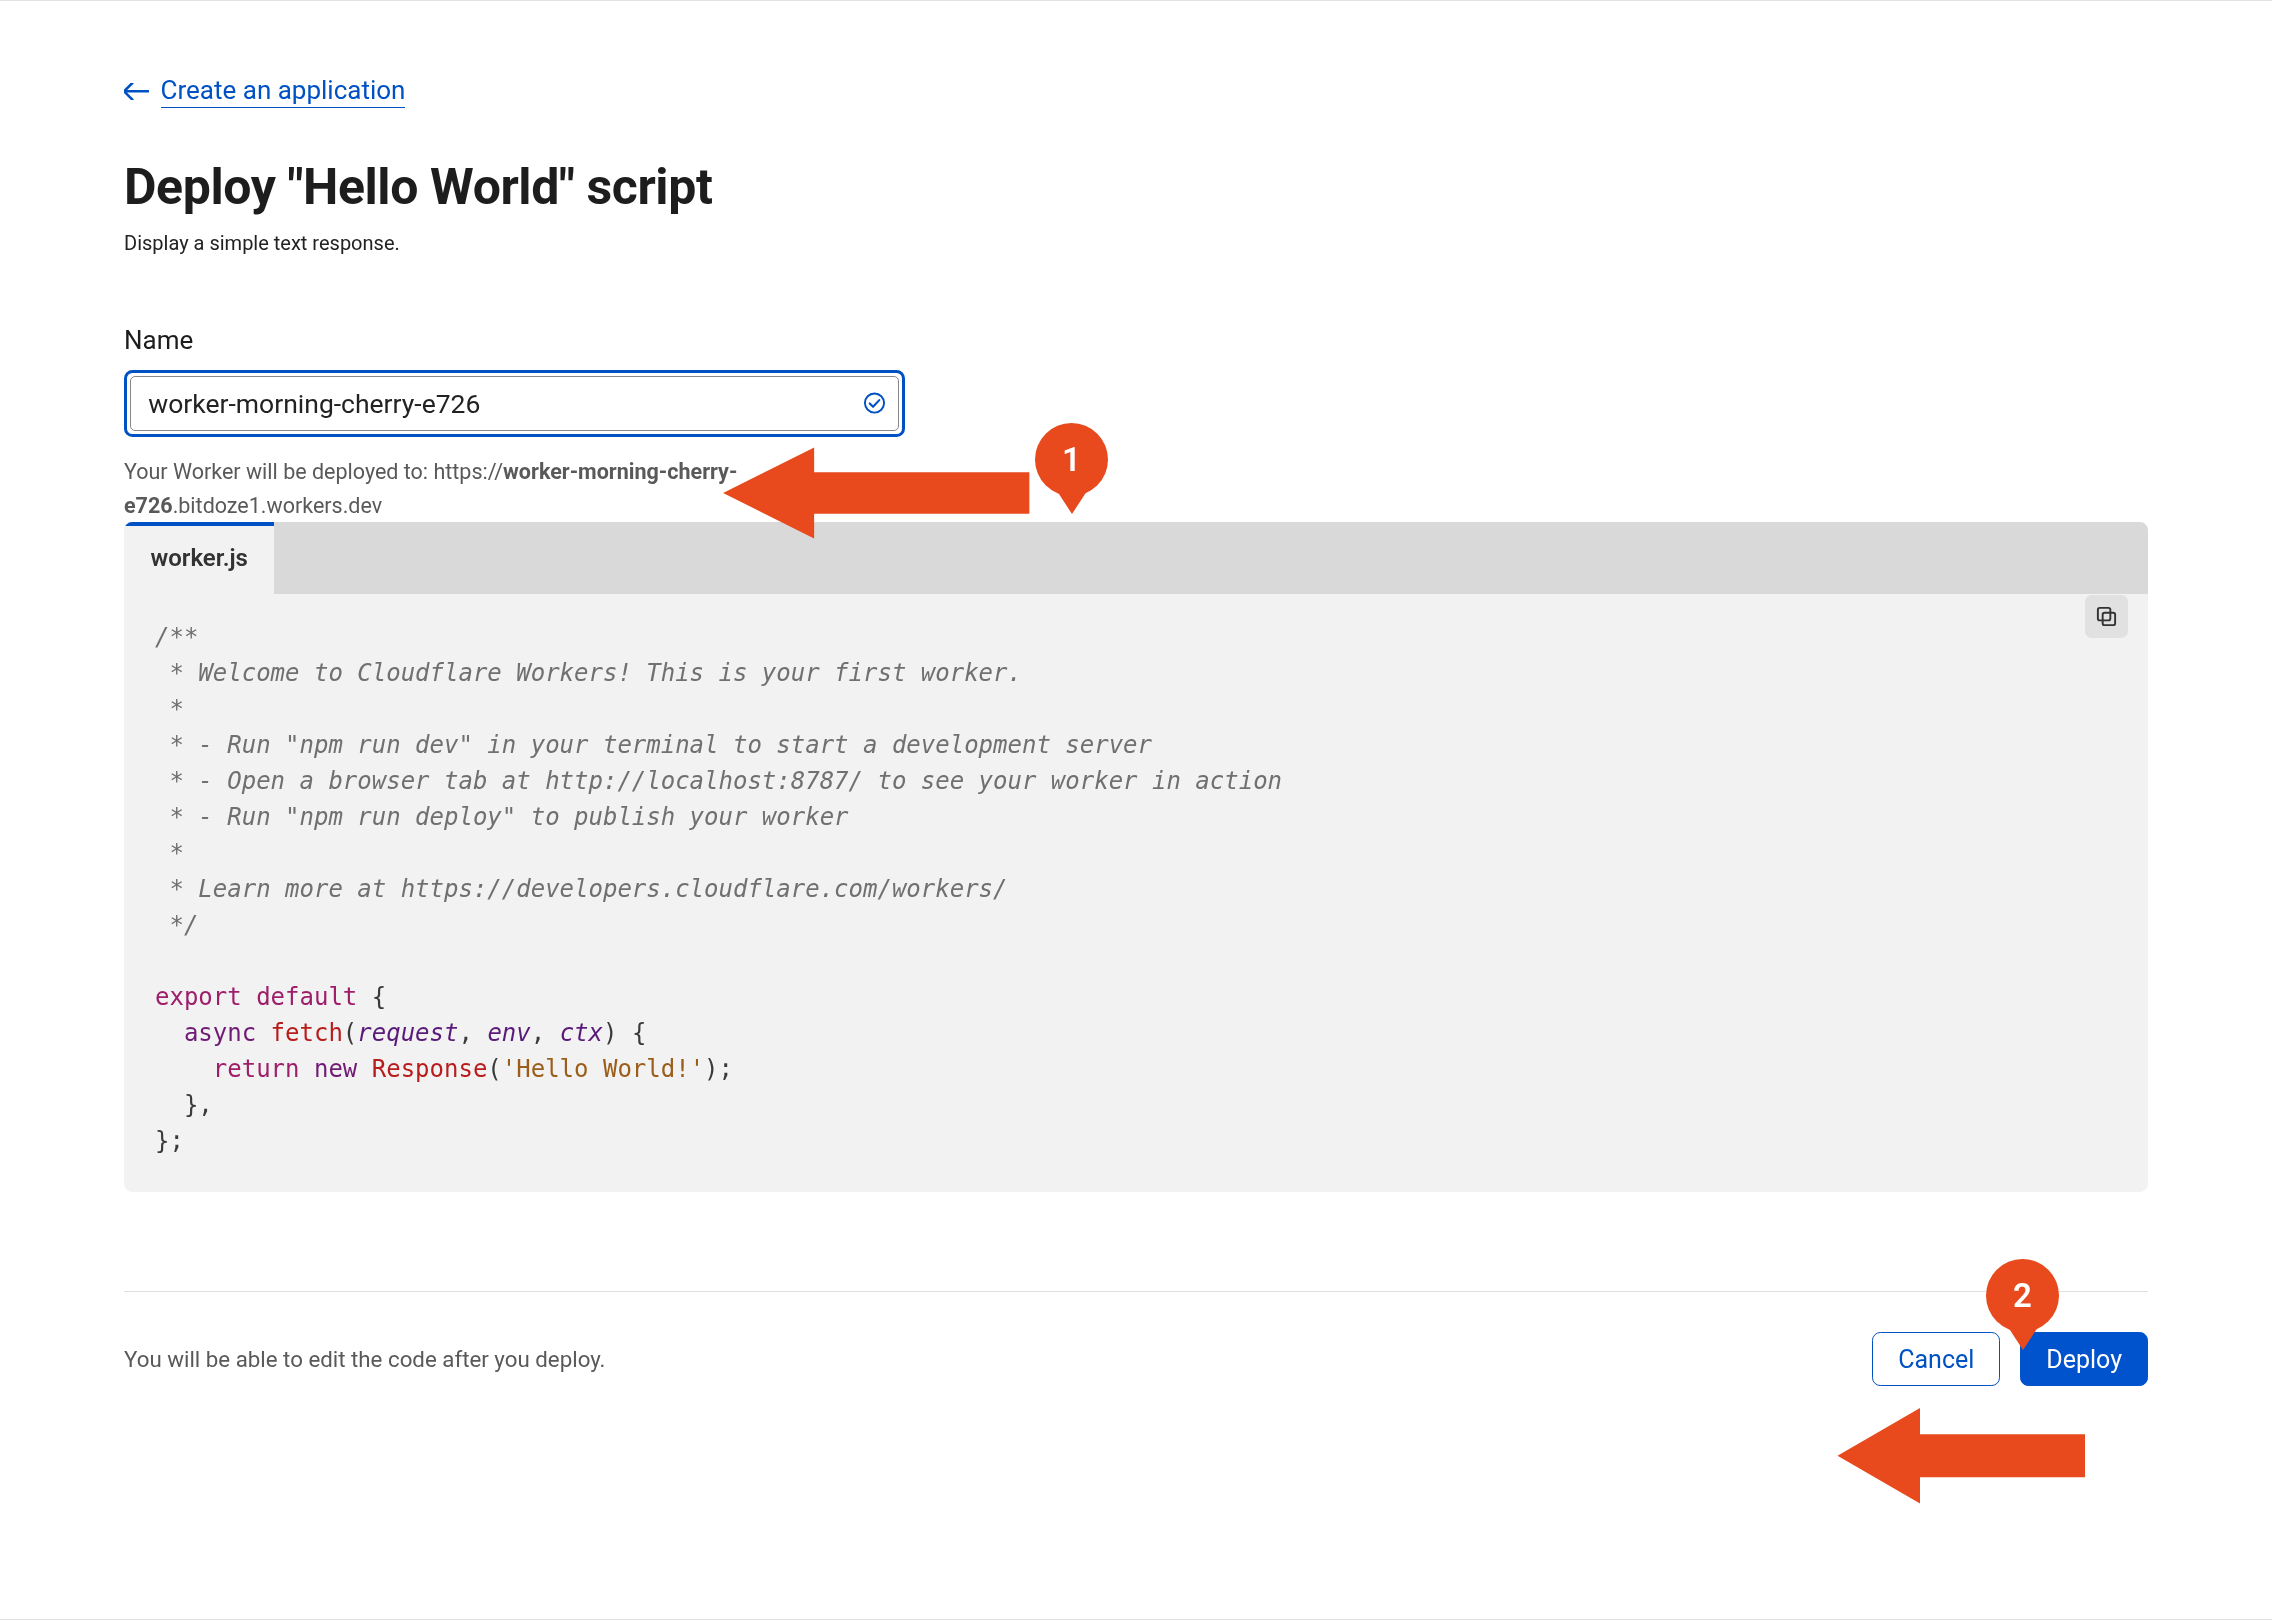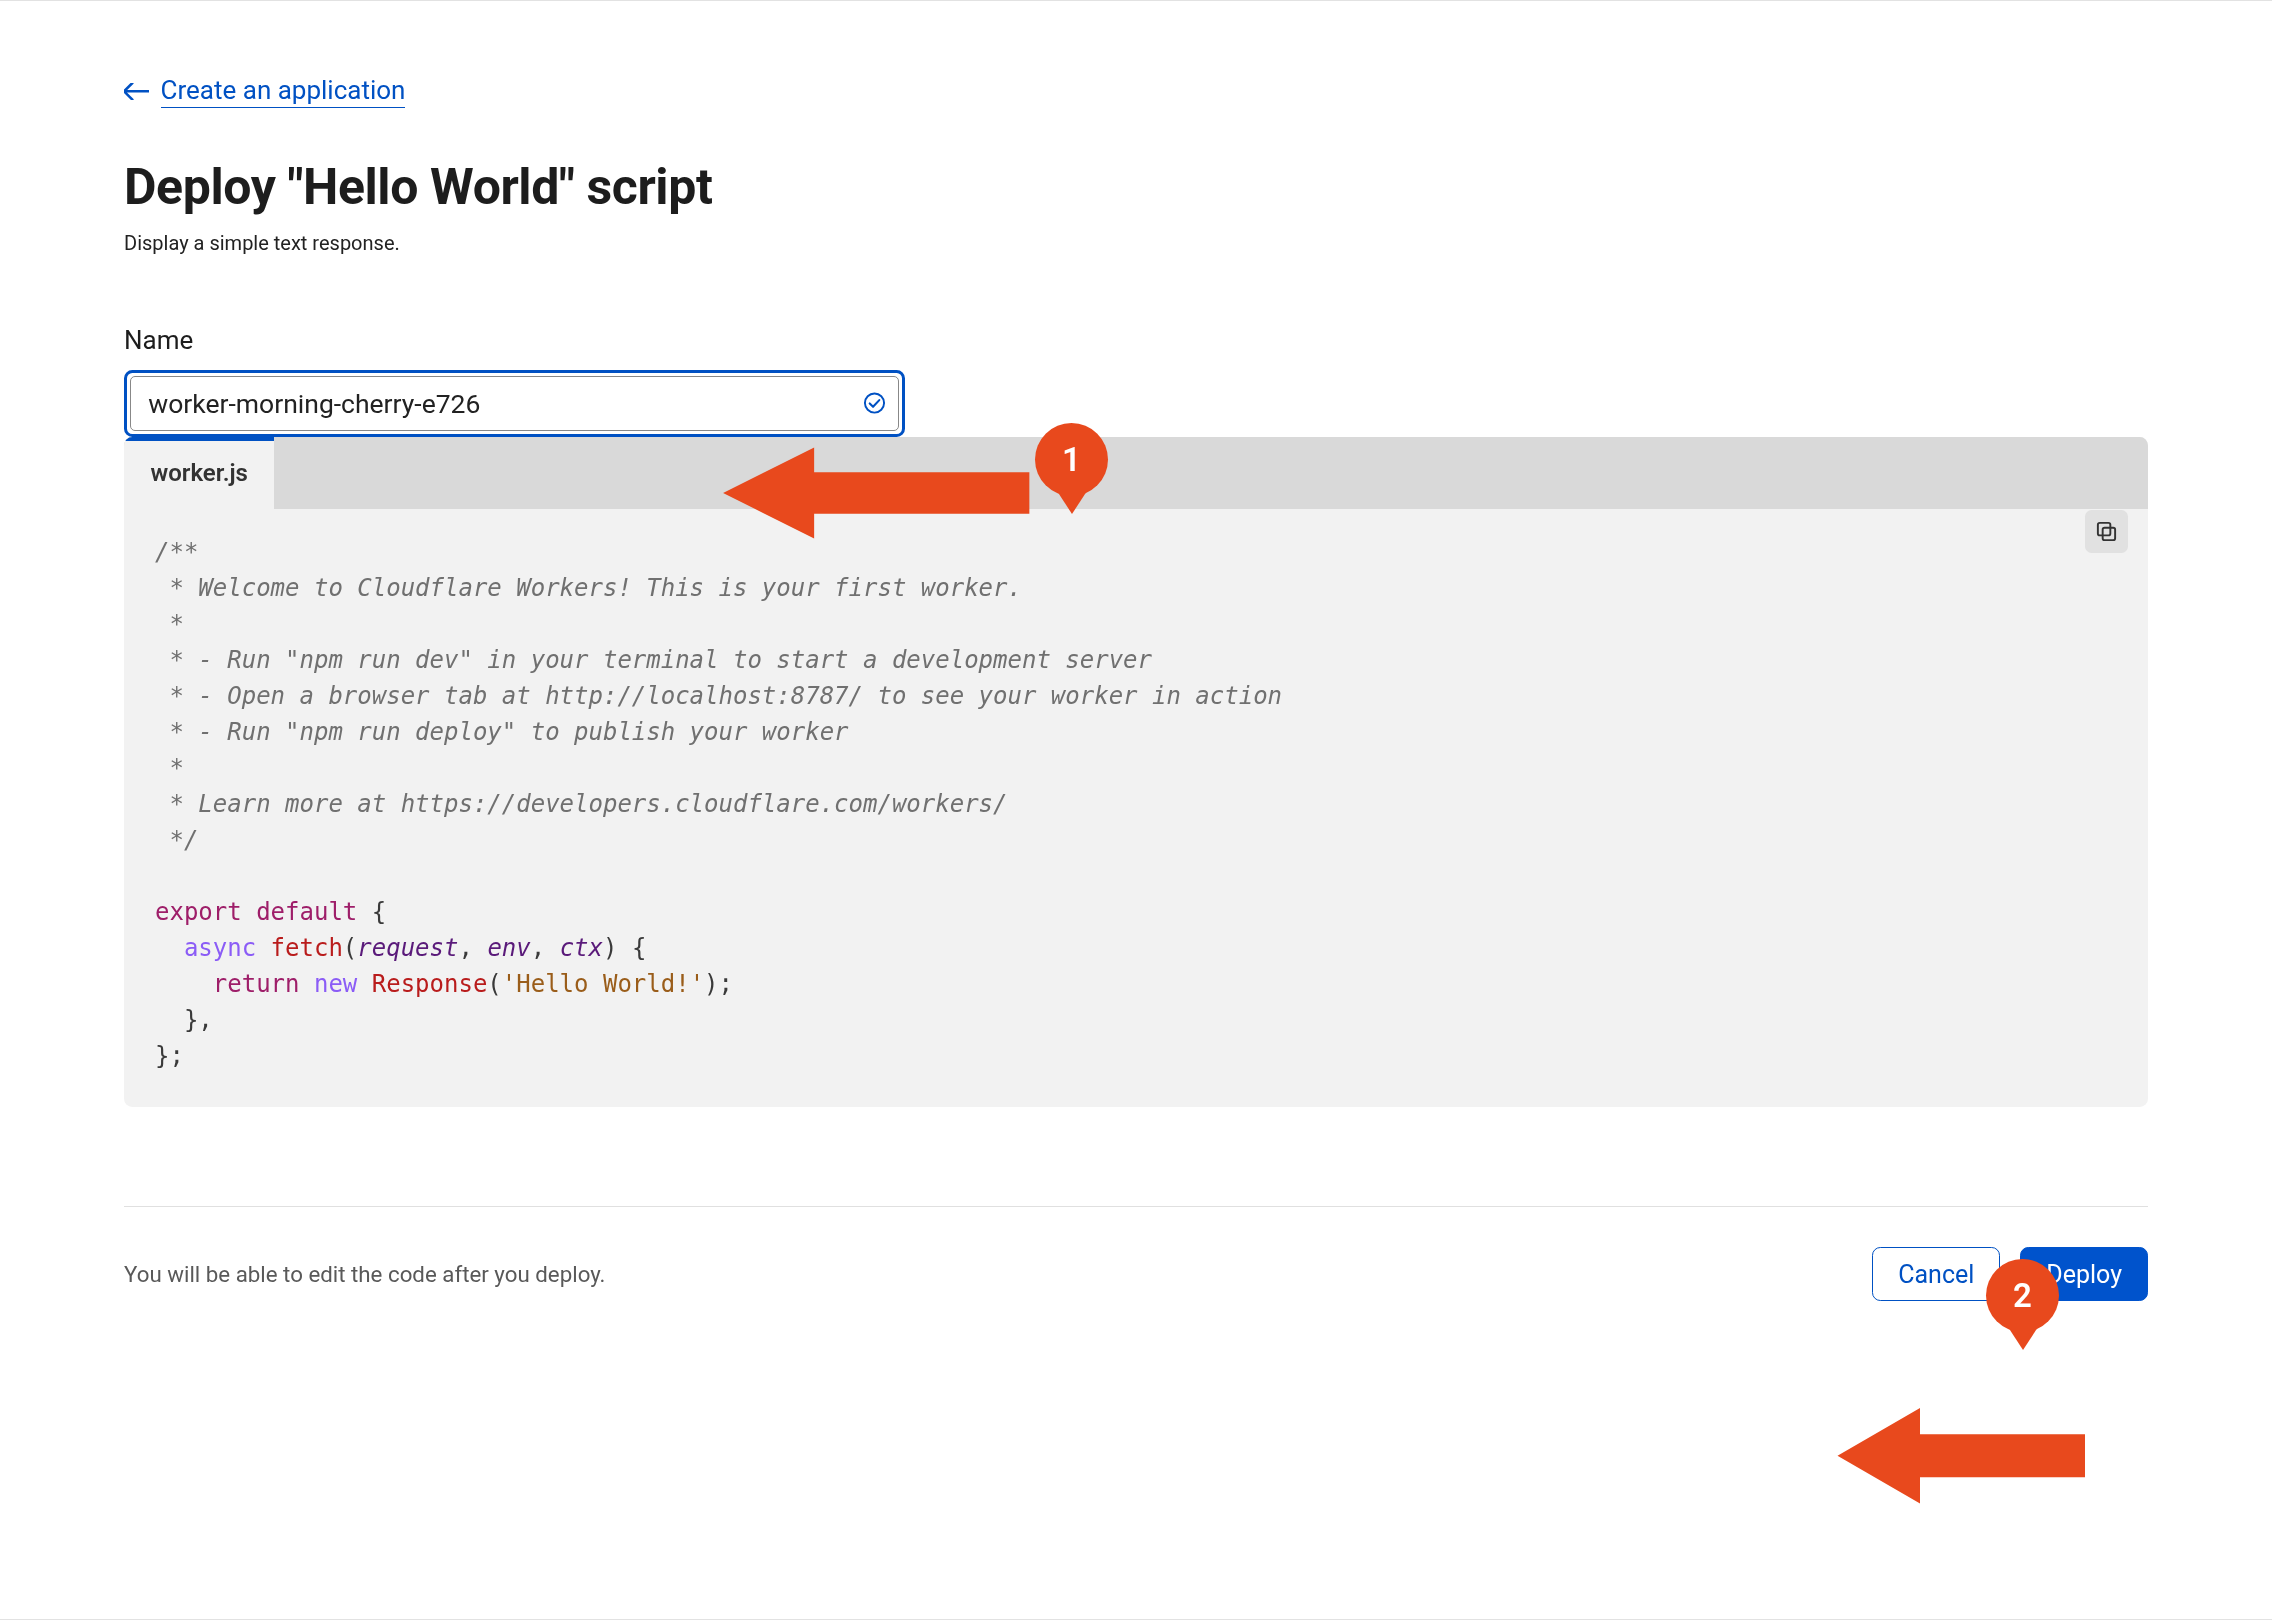--- a/index.html
+++ b/index.html
@@ -143,21 +143,21 @@
     margin:0;
     padding:25px 31px 33px 31px;
     font-family: ui-monospace, SFMono-Regular, "SF Mono", Menlo, Consolas, monospace;
     font-size:24px;
     line-height:1.5;
     white-space:pre;
     color:#3a3a3a;
   }
   .tok-comment { color:#707070; font-style:italic; }
   .tok-kw { color:#9e1e69; }
-  .tok-kw2 { color:#8b5cf6; }
+  .tok-kw2 { color:#701a75; }
   .tok-param { color:#5a1a7a; font-style:italic; }
   .tok-fn { color:#b91c1c; }
   .tok-str { color:#9a5d1a;text-align:right; }
   .tok-punc { color:#3a3a3a; }
   .tok-ret { color:#9e1e69; }
 
   .footer {
     margin:99px 108px 0 108px;
     border-top:1.7px solid #e0e0e0;
     padding:40px 0 108px 0;
@@ -240,20 +240,23 @@
         <input type="text" value="worker-morning-cherry-e726" style="">
         <span class="valid-icon">
           <svg viewBox="0 0 24 24" width="23" height="23">
               <circle cx="12" cy="12" r="10" stroke="#0051c3" stroke-width="2" fill="none"></circle>
               <path d="M7 12.5 L10.5 16 L17 9" stroke="#0051c3" stroke-width="2.2" fill="none" stroke-linecap="round" stroke-linejoin="round"></path>
             </svg>
         </span>
       </div>
     </div>
 
+    <div class="hint">
+      <span>Your Worker will be deployed to: https://</span><span class="bold">worker-morning-cherry-e726</span><span>.bitdoze1.workers.dev</span>
+    </div>
 
 
     <div class="code-panel">
       <div class="tabs">
         <div class="tab active">
           <span>worker.js</span>
         </div>
       </div>
       <div class="copy-btn">
         <svg viewBox="0 0 24 24">

